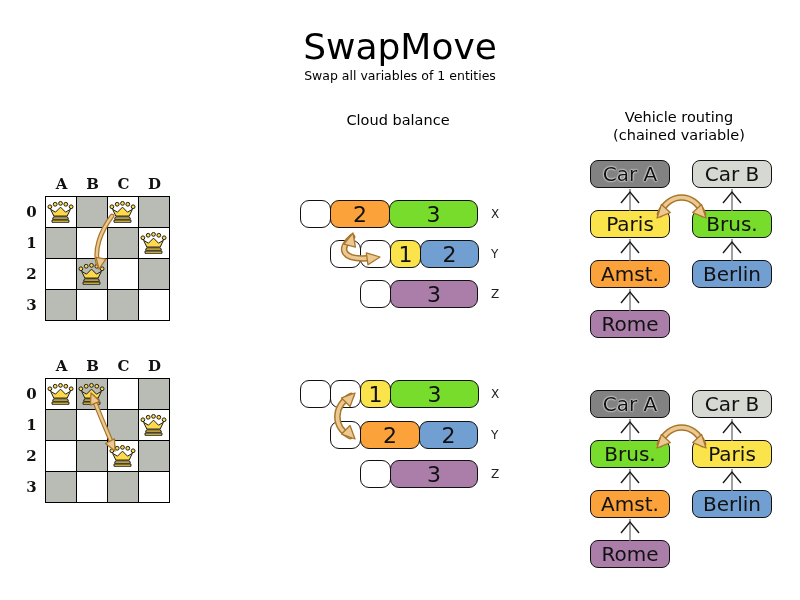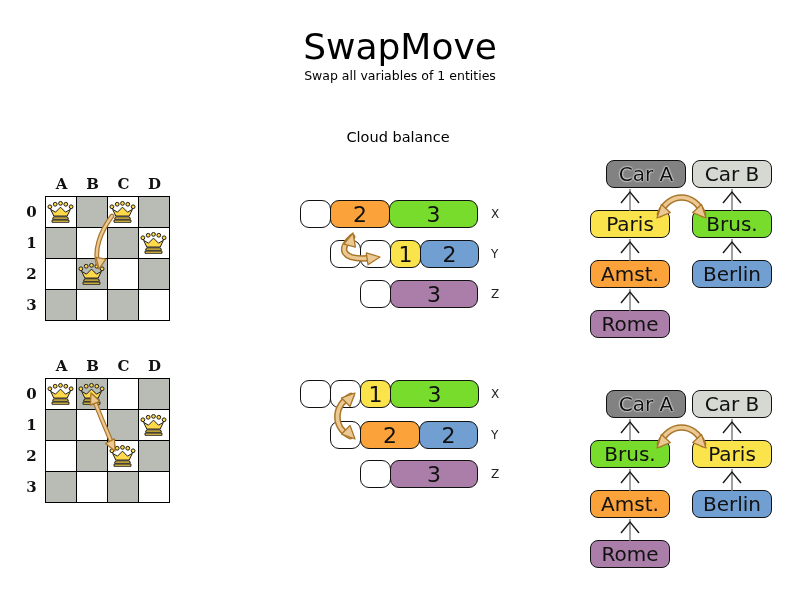--- a/index.html
+++ b/index.html
@@ -30,40 +30,44 @@
   .queen svg{display:block;}
   
   .slot,.proc{position:absolute;height:28px;box-sizing:border-box;
         border:1.6px solid #111;border-radius:9px;background:#fff;}
   .proc{display:flex;align-items:center;justify-content:center;font-size:22px;color:#111;}
   .axis-label{position:absolute;font-size:12px;color:#222;}
   
   .vbox{position:absolute;width:80px;height:28px;box-sizing:border-box;
         border:1.6px solid #111;border-radius:8px;display:flex;align-items:center;
         justify-content:center;font-size:20px;color:#111;}
-  .vbox.on-dark{text-shadow:0 0 2px #fff,0 0 2px #fff;margin-left:16px;}
+  .vbox.on-dark{text-shadow:0 0 2px #fff,0 0 2px #fff;}
   
   .overlay{position:absolute;left:0;top:0;pointer-events:none;z-index:6;}
   .link-line{stroke:#7f7f7f;stroke-width:1.5;}
   .link-chev{fill:none;stroke:#1a1a1a;stroke-width:1.4;}
   .a-out{fill:none;stroke:var(--arrow-border);stroke-width:6.6;stroke-linecap:round;}
   .a-in{fill:none;stroke:var(--arrow-fill);stroke-width:3.6;stroke-linecap:round;}
   .a-head{fill:var(--arrow-fill);stroke:var(--arrow-border);stroke-width:1.3;stroke-linejoin:round;}
   .thin .a-out{stroke-width:4.8;}
   .thin .a-in{stroke-width:2.4;}
 </style>
 </head>
 <body>
 
 <div class="canvas">
 
   <div class="title">SwapMove</div>
   <div class="subtitle">Swap all variables of 1 entities</div>
 
-  <div class="col-head" style="left:328px;top:128px;width:140px">Cloud balance</div>
+  <div class="col-head" style="left:328px;top:111px;width:140px">Cloud balance</div>
+  <div class="col-head" style="left:599px;top:108px;width:160px">
+    <span>Vehicle routing</span><br>
+    <span>(chained variable)</span>
+  </div>
 
   <div class="board" style="left:20px;top:178px">
       <div class="bcol" style="left: 26px;">A</div>
       <div class="bcol" style="left: 57px;">B</div>
       <div class="bcol" style="left: 88px;">C</div>
       <div class="bcol" style="left: 119px;">D</div>
       <div class="brow" style="top: 19px;">0</div>
       <div class="brow" style="top: 50px;">1</div>
       <div class="brow" style="top: 81px;">2</div>
       <div class="brow" style="top: 112px;">3</div>

